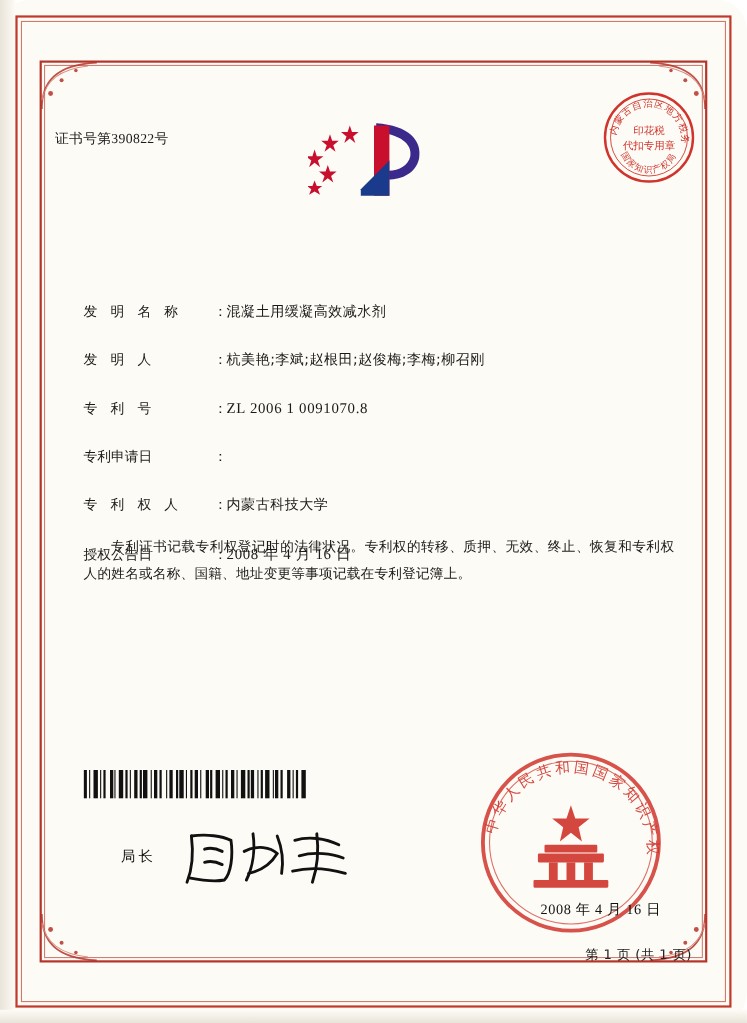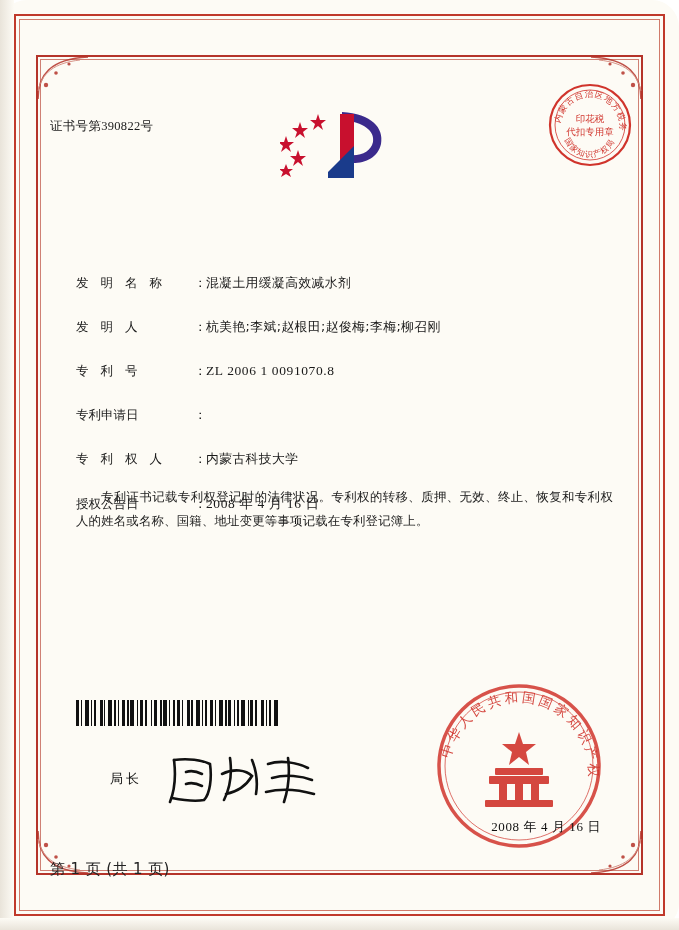--- a/index.html
+++ b/index.html
@@ -220,22 +220,22 @@
     font-size: 13px;
     color: #111;
     letter-spacing: .6px;
     font-family: "Liberation Serif", serif;
   }
 
   .page-no {
     position: absolute;
     left: 0; right: 0;
     top: 790px;
-    text-align: left;
-    font-size: 15px;
+    text-align: right;
+    font-size: 12px;
     color: #222;
     font-family: "DejaVu Sans", sans-serif;
     letter-spacing: .4px;
   }
 
   
   .edge-shade-l {
     position: absolute;
     left: 0; top: 0; bottom: 0; width: 14px;
     background: linear-gradient(to right, #e9e4da, #fdfbf5);

